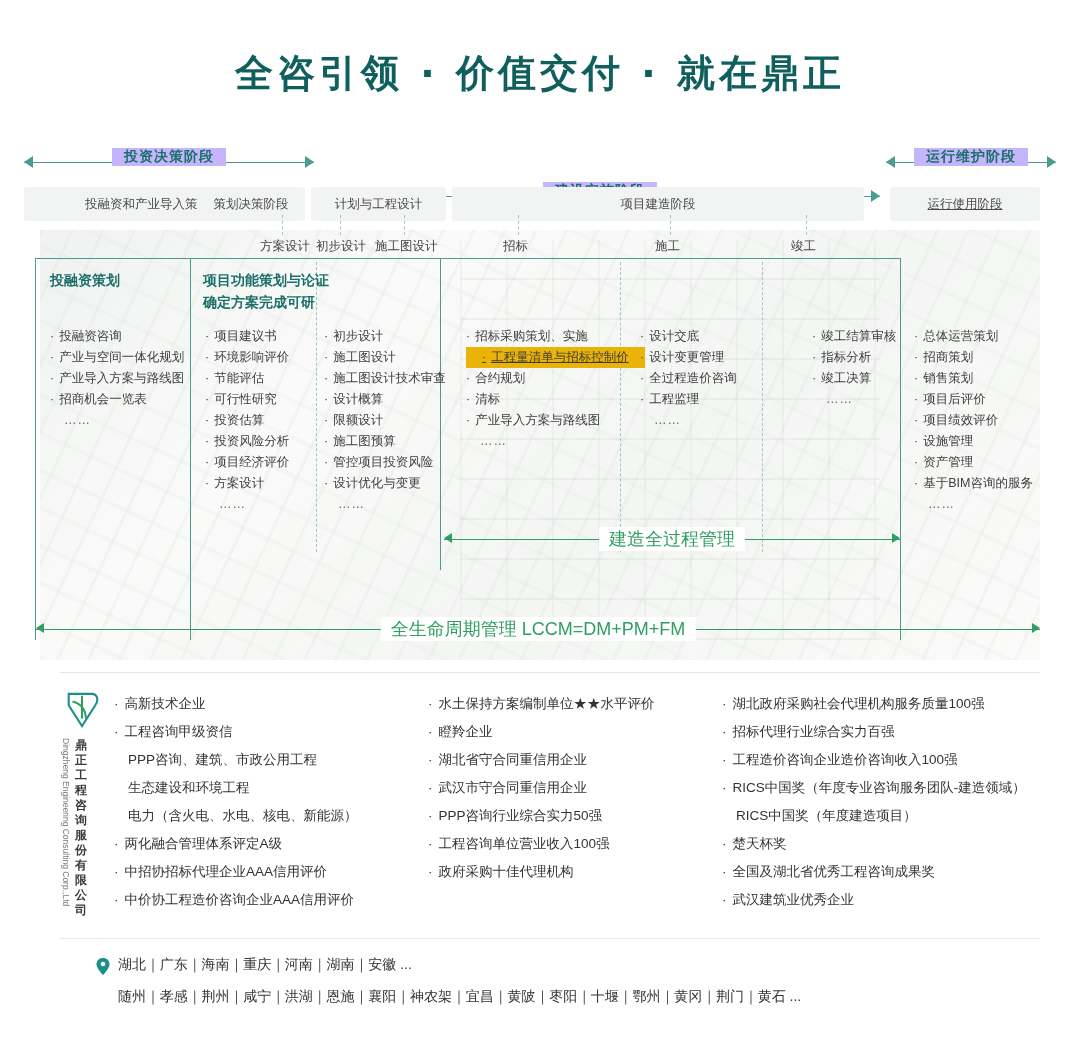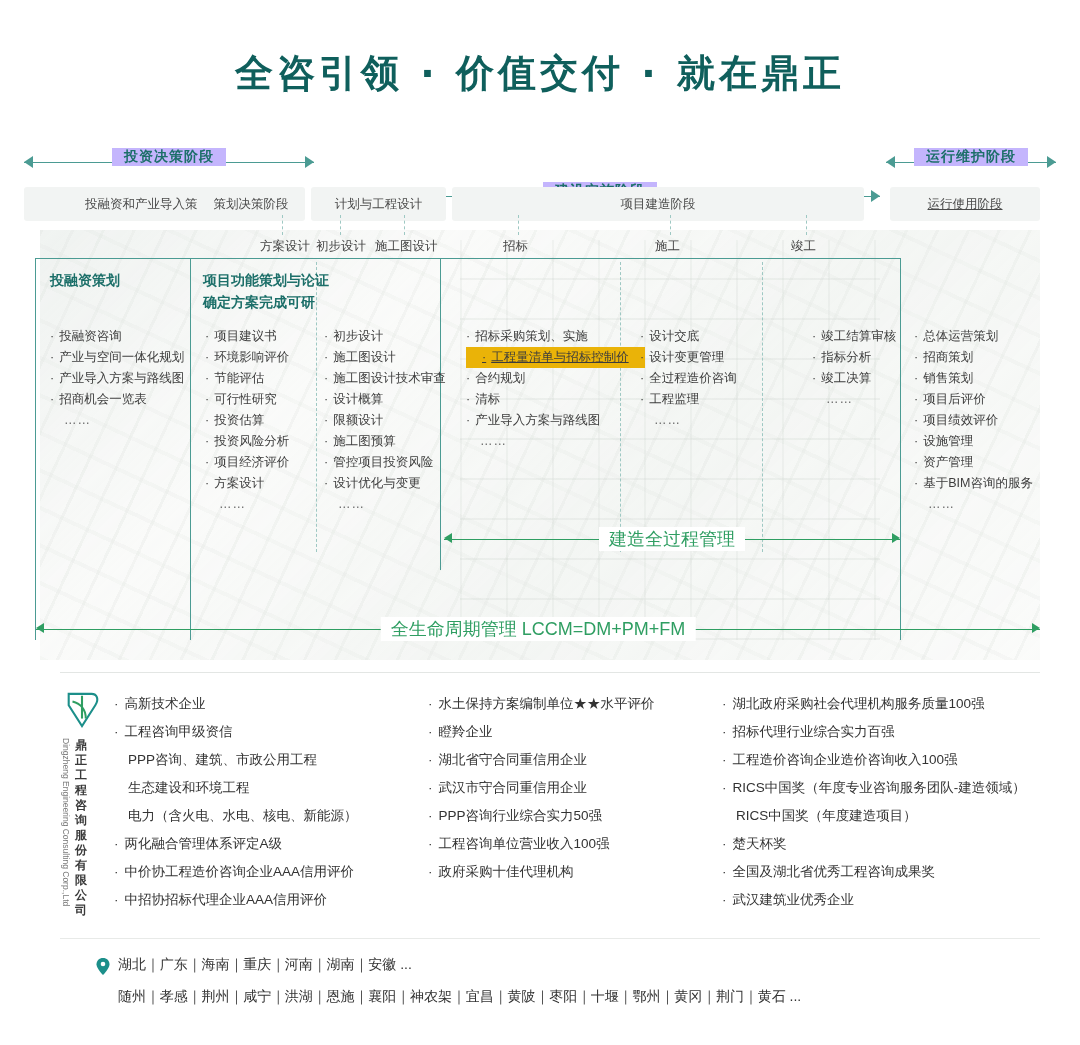--- a/index.html
+++ b/index.html
@@ -274,22 +274,22 @@
     <div class="en">Dingzheng Engineering Consulting Corp.,Ltd</div>
   </div>
 
   <div class="creds" style="left:114px; top:690px;">
     <div class="ci">高新技术企业</div>
     <div class="ci">工程咨询甲级资信</div>
     <div class="sub">PPP咨询、建筑、市政公用工程</div>
     <div class="sub">生态建设和环境工程</div>
     <div class="sub">电力（含火电、水电、核电、新能源）</div>
     <div class="ci">两化融合管理体系评定A级</div>
+    <div class="ci">中招协招标代理企业AAA信用评价</div>
     <div class="ci">中价协工程造价咨询企业AAA信用评价</div>
-    <div class="ci">中招协招标代理企业AAA信用评价</div>
   </div>
 
   <div class="creds" style="left:428px; top:690px;">
     <div class="ci">水土保持方案编制单位★★水平评价</div>
     <div class="ci">瞪羚企业</div>
     <div class="ci">湖北省守合同重信用企业</div>
     <div class="ci">武汉市守合同重信用企业</div>
     <div class="ci">PPP咨询行业综合实力50强</div>
     <div class="ci">工程咨询单位营业收入100强</div>
     <div class="ci">政府采购十佳代理机构</div>

